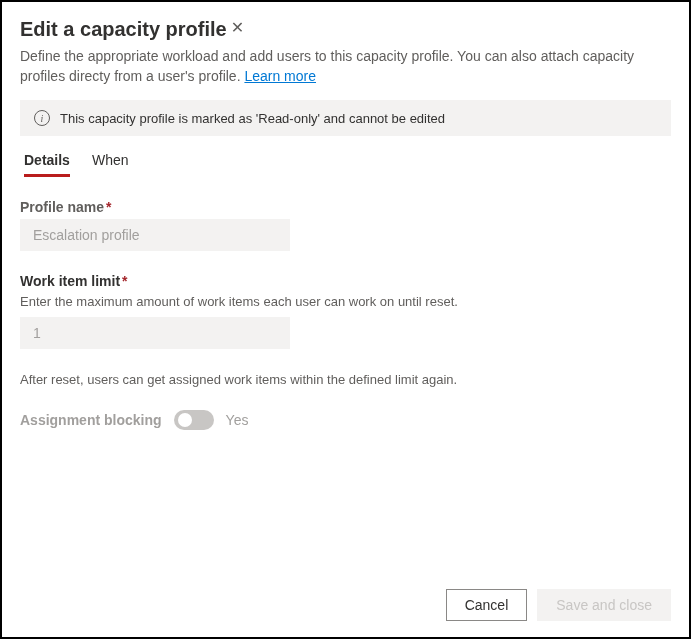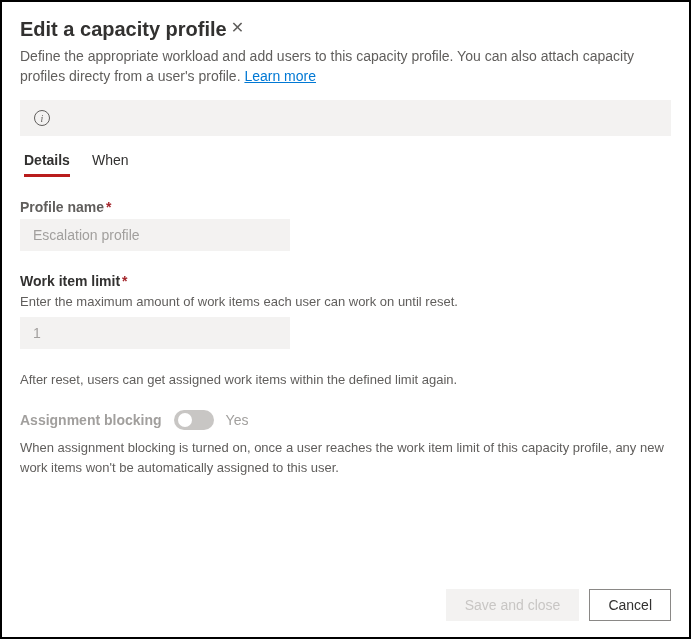--- a/index.html
+++ b/index.html
@@ -194,20 +194,21 @@
     <span>✕</span>
   </div>
 </div>
 
 <div class="description">
   <span>Define the appropriate workload and add users to this capacity profile. You can also attach capacity profiles directy from a user's profile. </span><a class="link">Learn more</a>
 </div>
 
 <div class="info-banner">
   <span class="info-icon">i</span>
+  <span>This capacity profile is marked as 'Read-only' and cannot be edited</span>
 </div>
 
 <div class="tabs">
   <div class="tab active">Details</div>
   <div class="tab">When</div>
 </div>
 
 <div class="field-group">
   <div class="field-label">
     <span>Profile name</span><span class="required">*</span>
@@ -232,19 +233,18 @@
 </div>
 
 <div class="field-group">
   <div class="toggle-row">
     <span class="toggle-label">Assignment blocking</span>
     <div class="toggle">
       <div class="toggle-knob"></div>
     </div>
     <span class="toggle-state">Yes</span>
   </div>
-  <div class="blocking-desc">When assignment blocking is turned on, once a user reaches the work item limit of this capacity profile, any new work items won't be automatically assigned to this user.</div>
 </div>
 
 <div class="footer">
+  <div class="btn">Cancel</div>
   <div class="btn primary-disabled">Save and close</div>
-  <div class="btn">Cancel</div>
 </div>
 
 </body></html>

